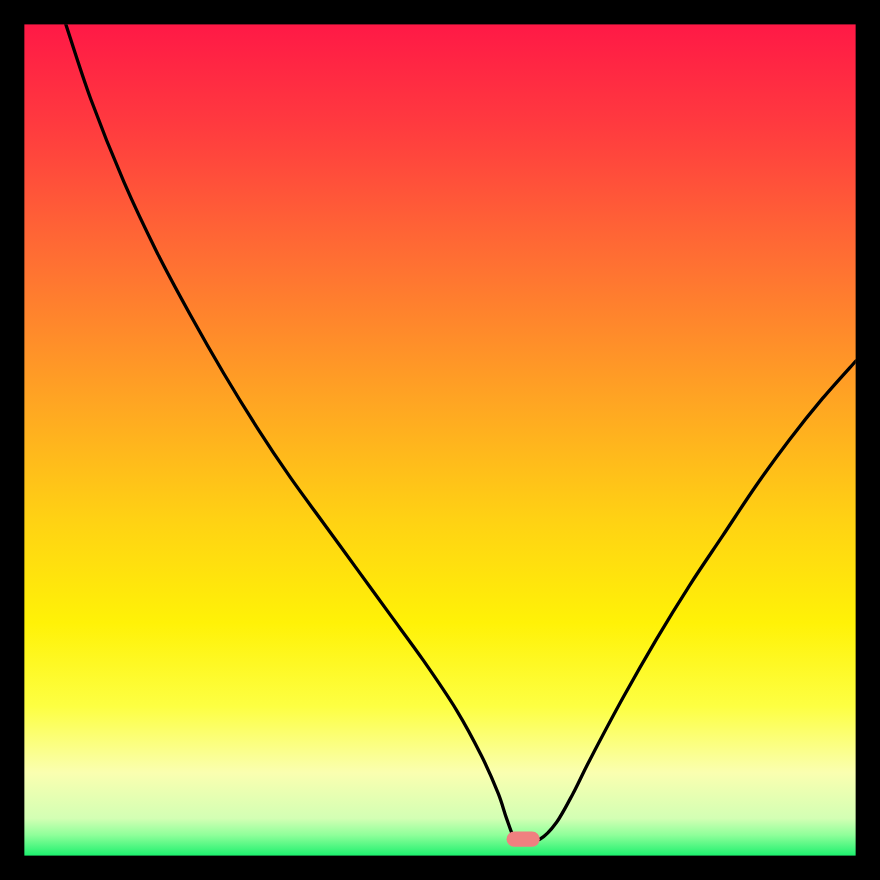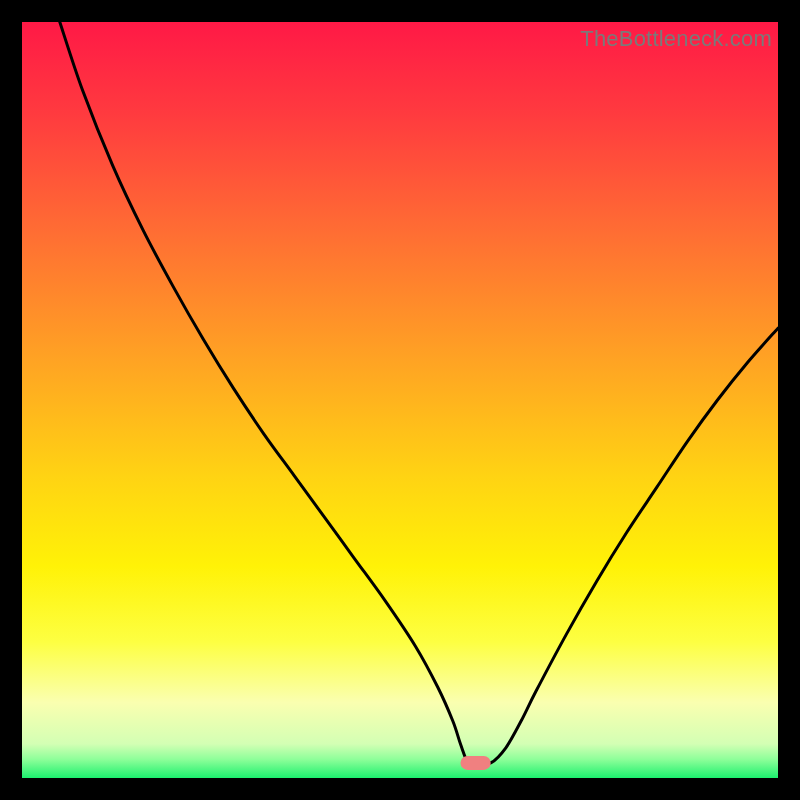--- a/index.html
+++ b/index.html
@@ -58,14 +58,13 @@
         </linearGradient>
     </defs>
 
     <rect x="0" y="0" width="756" height="756" fill="url(#bgGrad)"></rect>
 
     <path id="curvePath" fill="none" stroke="#000000" stroke-width="3" stroke-linecap="round" stroke-linejoin="round" d="M 37.80 0.00 C 41.43 10.89, 52.01 45.06, 60.48 68.04 C 68.95 91.02, 81.04 121.26, 90.72 143.64 C 100.40 166.02, 111.28 188.55, 120.96 207.90 C 130.64 227.25, 141.52 247.06, 151.20 264.60 C 160.88 282.14, 171.76 301.19, 181.44 317.52 C 191.12 333.85, 202.00 351.54, 211.68 366.66 C 221.36 381.78, 232.24 398.11, 241.92 412.02 C 251.60 425.93, 262.48 440.29, 272.16 453.60 C 281.84 466.91, 292.72 481.87, 302.40 495.18 C 312.08 508.49, 322.96 523.45, 332.64 536.76 C 342.32 550.07, 353.20 564.43, 362.88 578.34 C 372.56 592.25, 384.65 609.79, 393.12 623.70 C 401.59 637.61, 409.75 653.18, 415.80 665.28 C 421.85 677.38, 427.29 690.23, 430.92 699.30 C 434.55 708.37, 436.06 715.33, 438.48 721.98 C 440.90 728.63, 443.62 737.86, 446.04 740.88 C 448.46 743.90, 449.97 740.88, 453.60 740.88 C 457.23 740.88, 463.88 743.30, 468.72 740.88 C 473.56 738.46, 479.00 732.41, 483.84 725.76 C 488.68 719.11, 494.12 708.37, 498.96 699.30 C 503.80 690.23, 506.82 682.97, 514.08 669.06 C 521.34 655.15, 534.64 629.90, 544.32 612.36 C 554.00 594.82, 564.88 575.77, 574.56 559.44 C 584.24 543.11, 595.12 525.42, 604.80 510.30 C 614.48 495.18, 625.36 479.46, 635.04 464.94 C 644.72 450.42, 655.60 433.49, 665.28 419.58 C 674.96 405.67, 685.84 390.70, 695.52 378.00 C 705.20 365.30, 716.08 351.69, 725.76 340.20 C 735.44 328.71, 751.16 311.62, 756.00 306.18"></path>
 
     <rect id="markerPill" rx="7" ry="7" height="14" x="438.48" width="30.24" y="733.88" fill="#f08080"></rect>
   </svg>
 
-  <div class="attribution">TheBottleneck.com</div>
 </div>
 
 </body></html>

